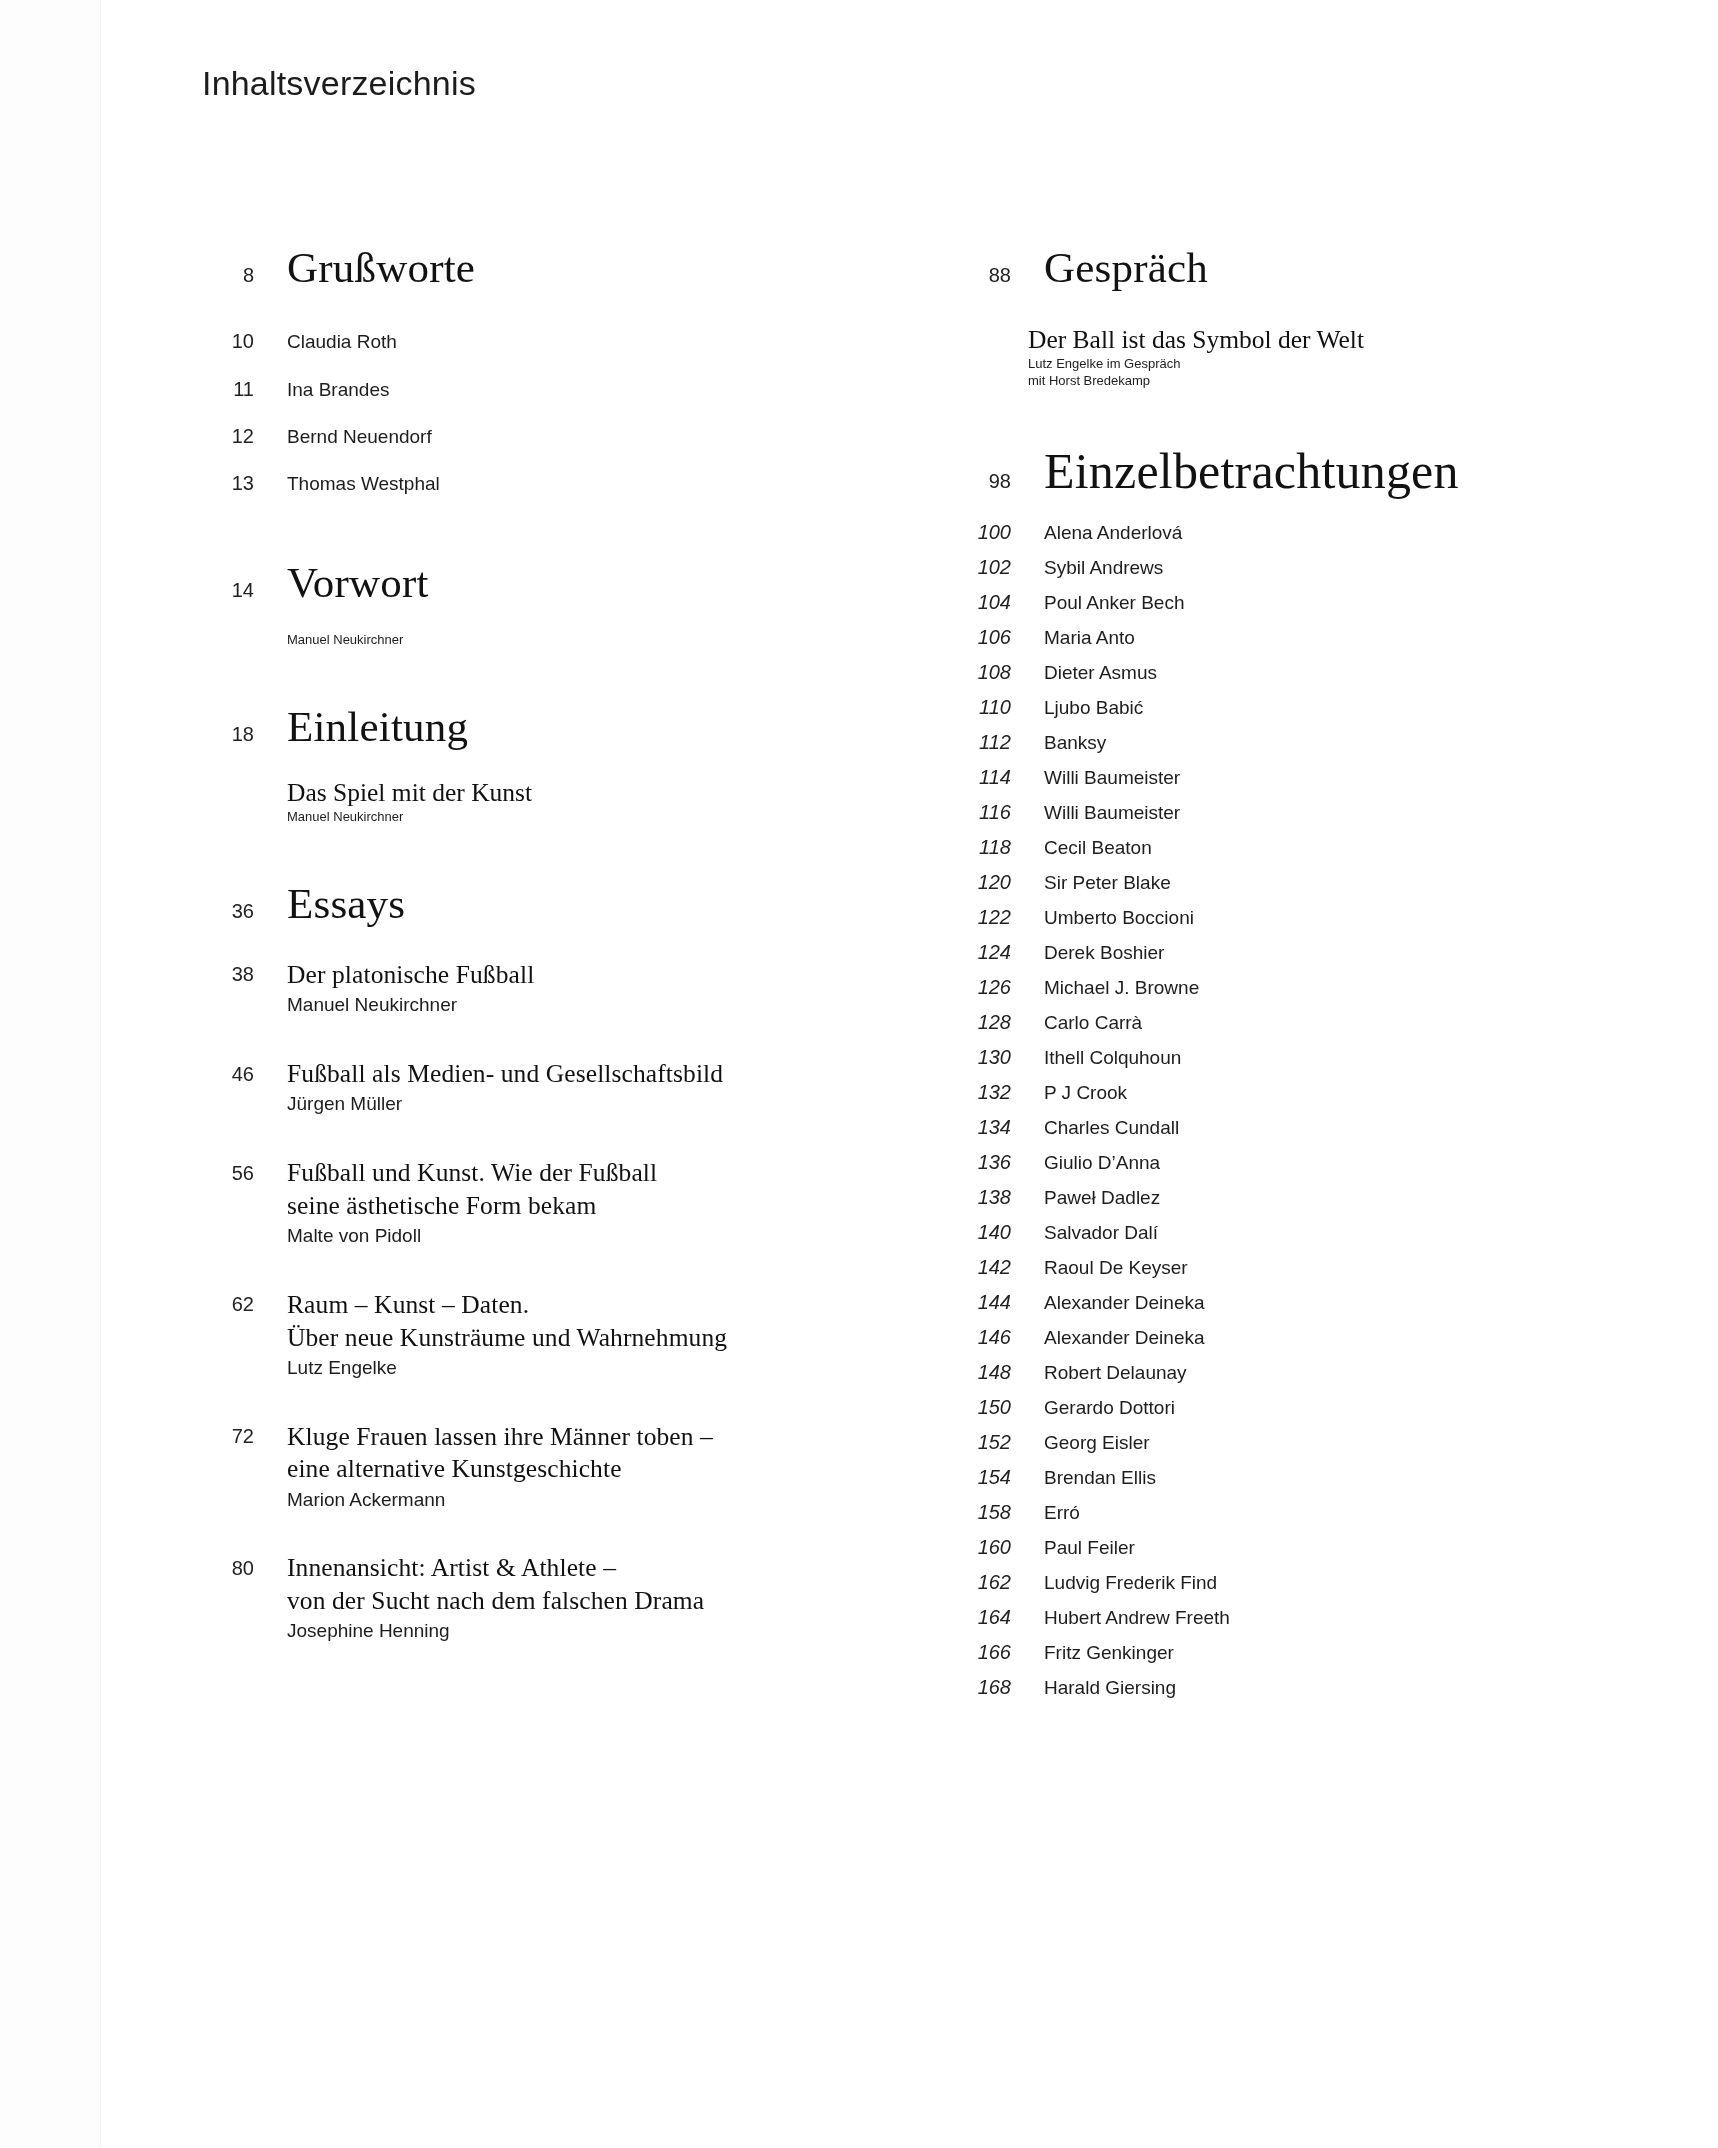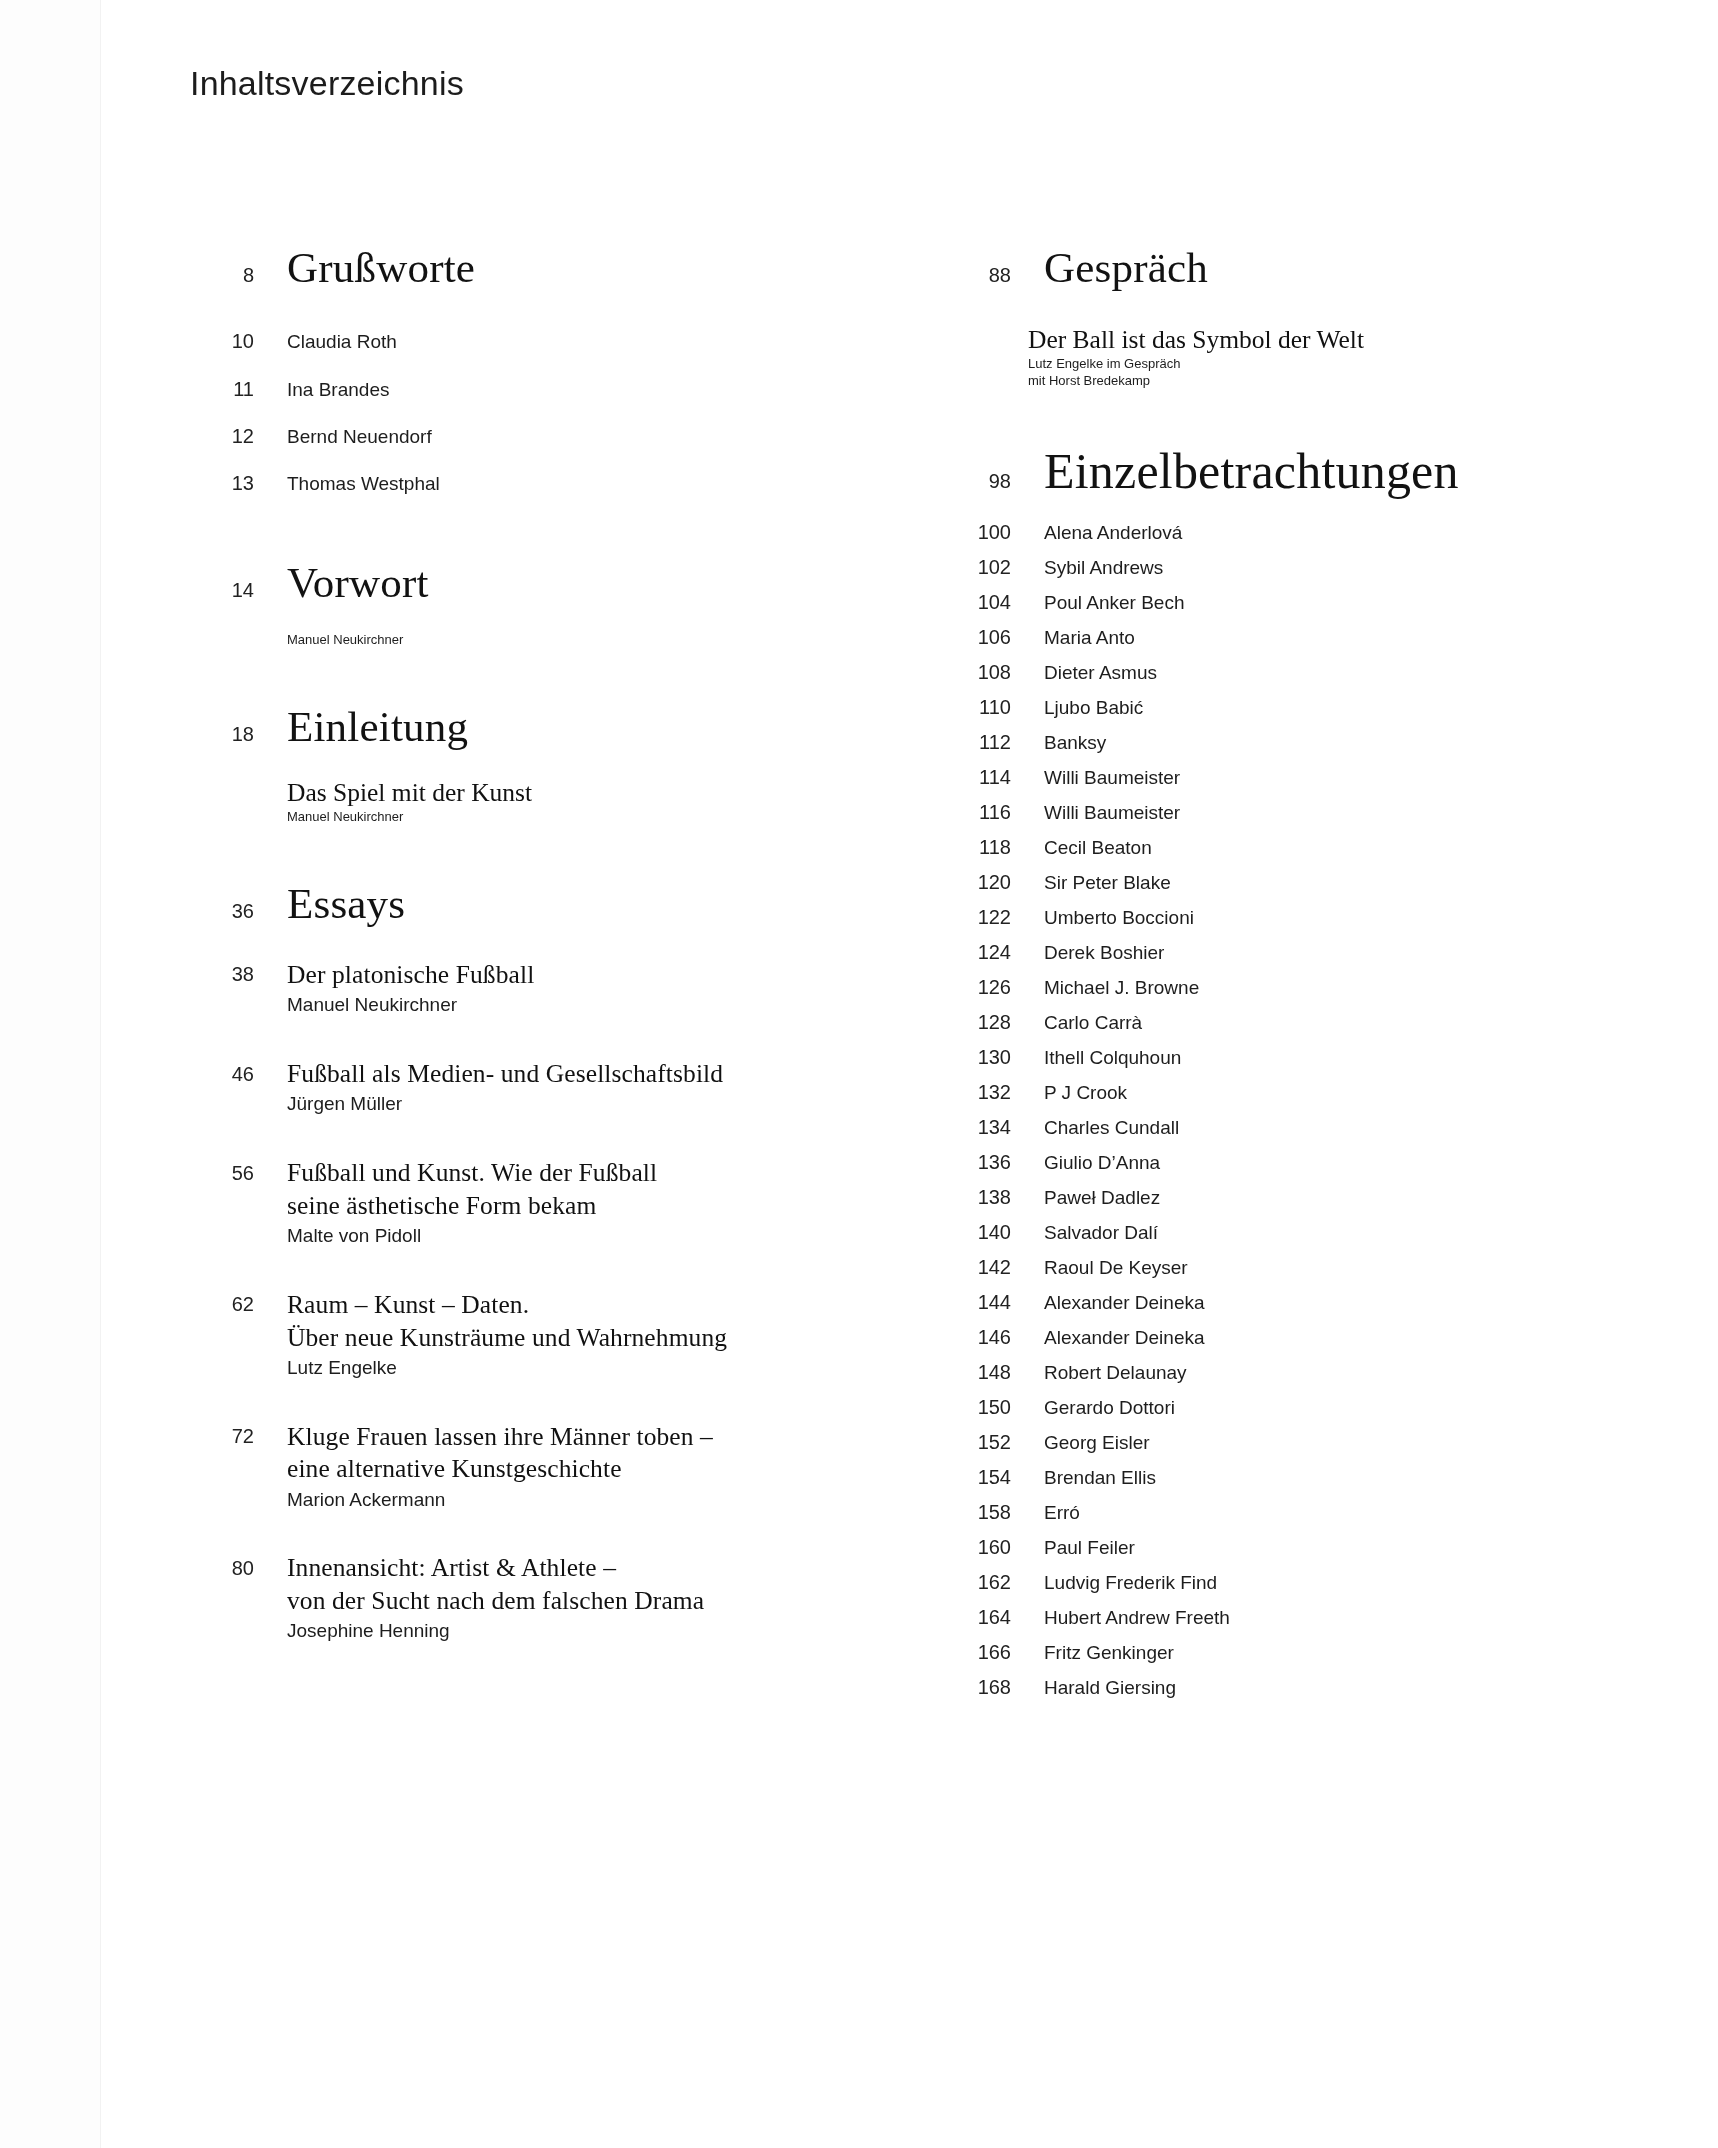--- a/index.html
+++ b/index.html
@@ -18,21 +18,21 @@
   }
   .edge-left {
     position: absolute;
     left: 0; top: 0;
     width: 100px; height: 2148px;
     background: #fdfdfd;
     border-right: 0.9px solid #f2f2f2;
   }
   .doc-title {
     position: absolute;
-    left: 190px;
+    left: 202px;
     top: 64px;
     font-size: 34px;
     font-weight: 400;
     letter-spacing: 0.2px;
     color: #1c1c1c;
     white-space: nowrap;
   }
 
   .columns {
     position: absolute;
@@ -127,21 +127,21 @@
     line-height: 1.28;
     color: #1d1d1d;
   }
 
   
   .artist-row {
     display: flex;
     align-items: baseline;
     height: 35px;
   }
-  .artist-row .num { width: 87px; }
+  .artist-row .num { width: 87px; font-style: italic; }
   .artist-name {
     font-family: "Liberation Sans", sans-serif;
     font-size: 19px;
     color: #1d1d1d;
     margin-left: 33px;
     white-space: nowrap;
   }
   .spacer-26 { height: 23.6px; }
   .spacer-30 { height: 27px; }
   .spacer-36 { height: 33px; }

